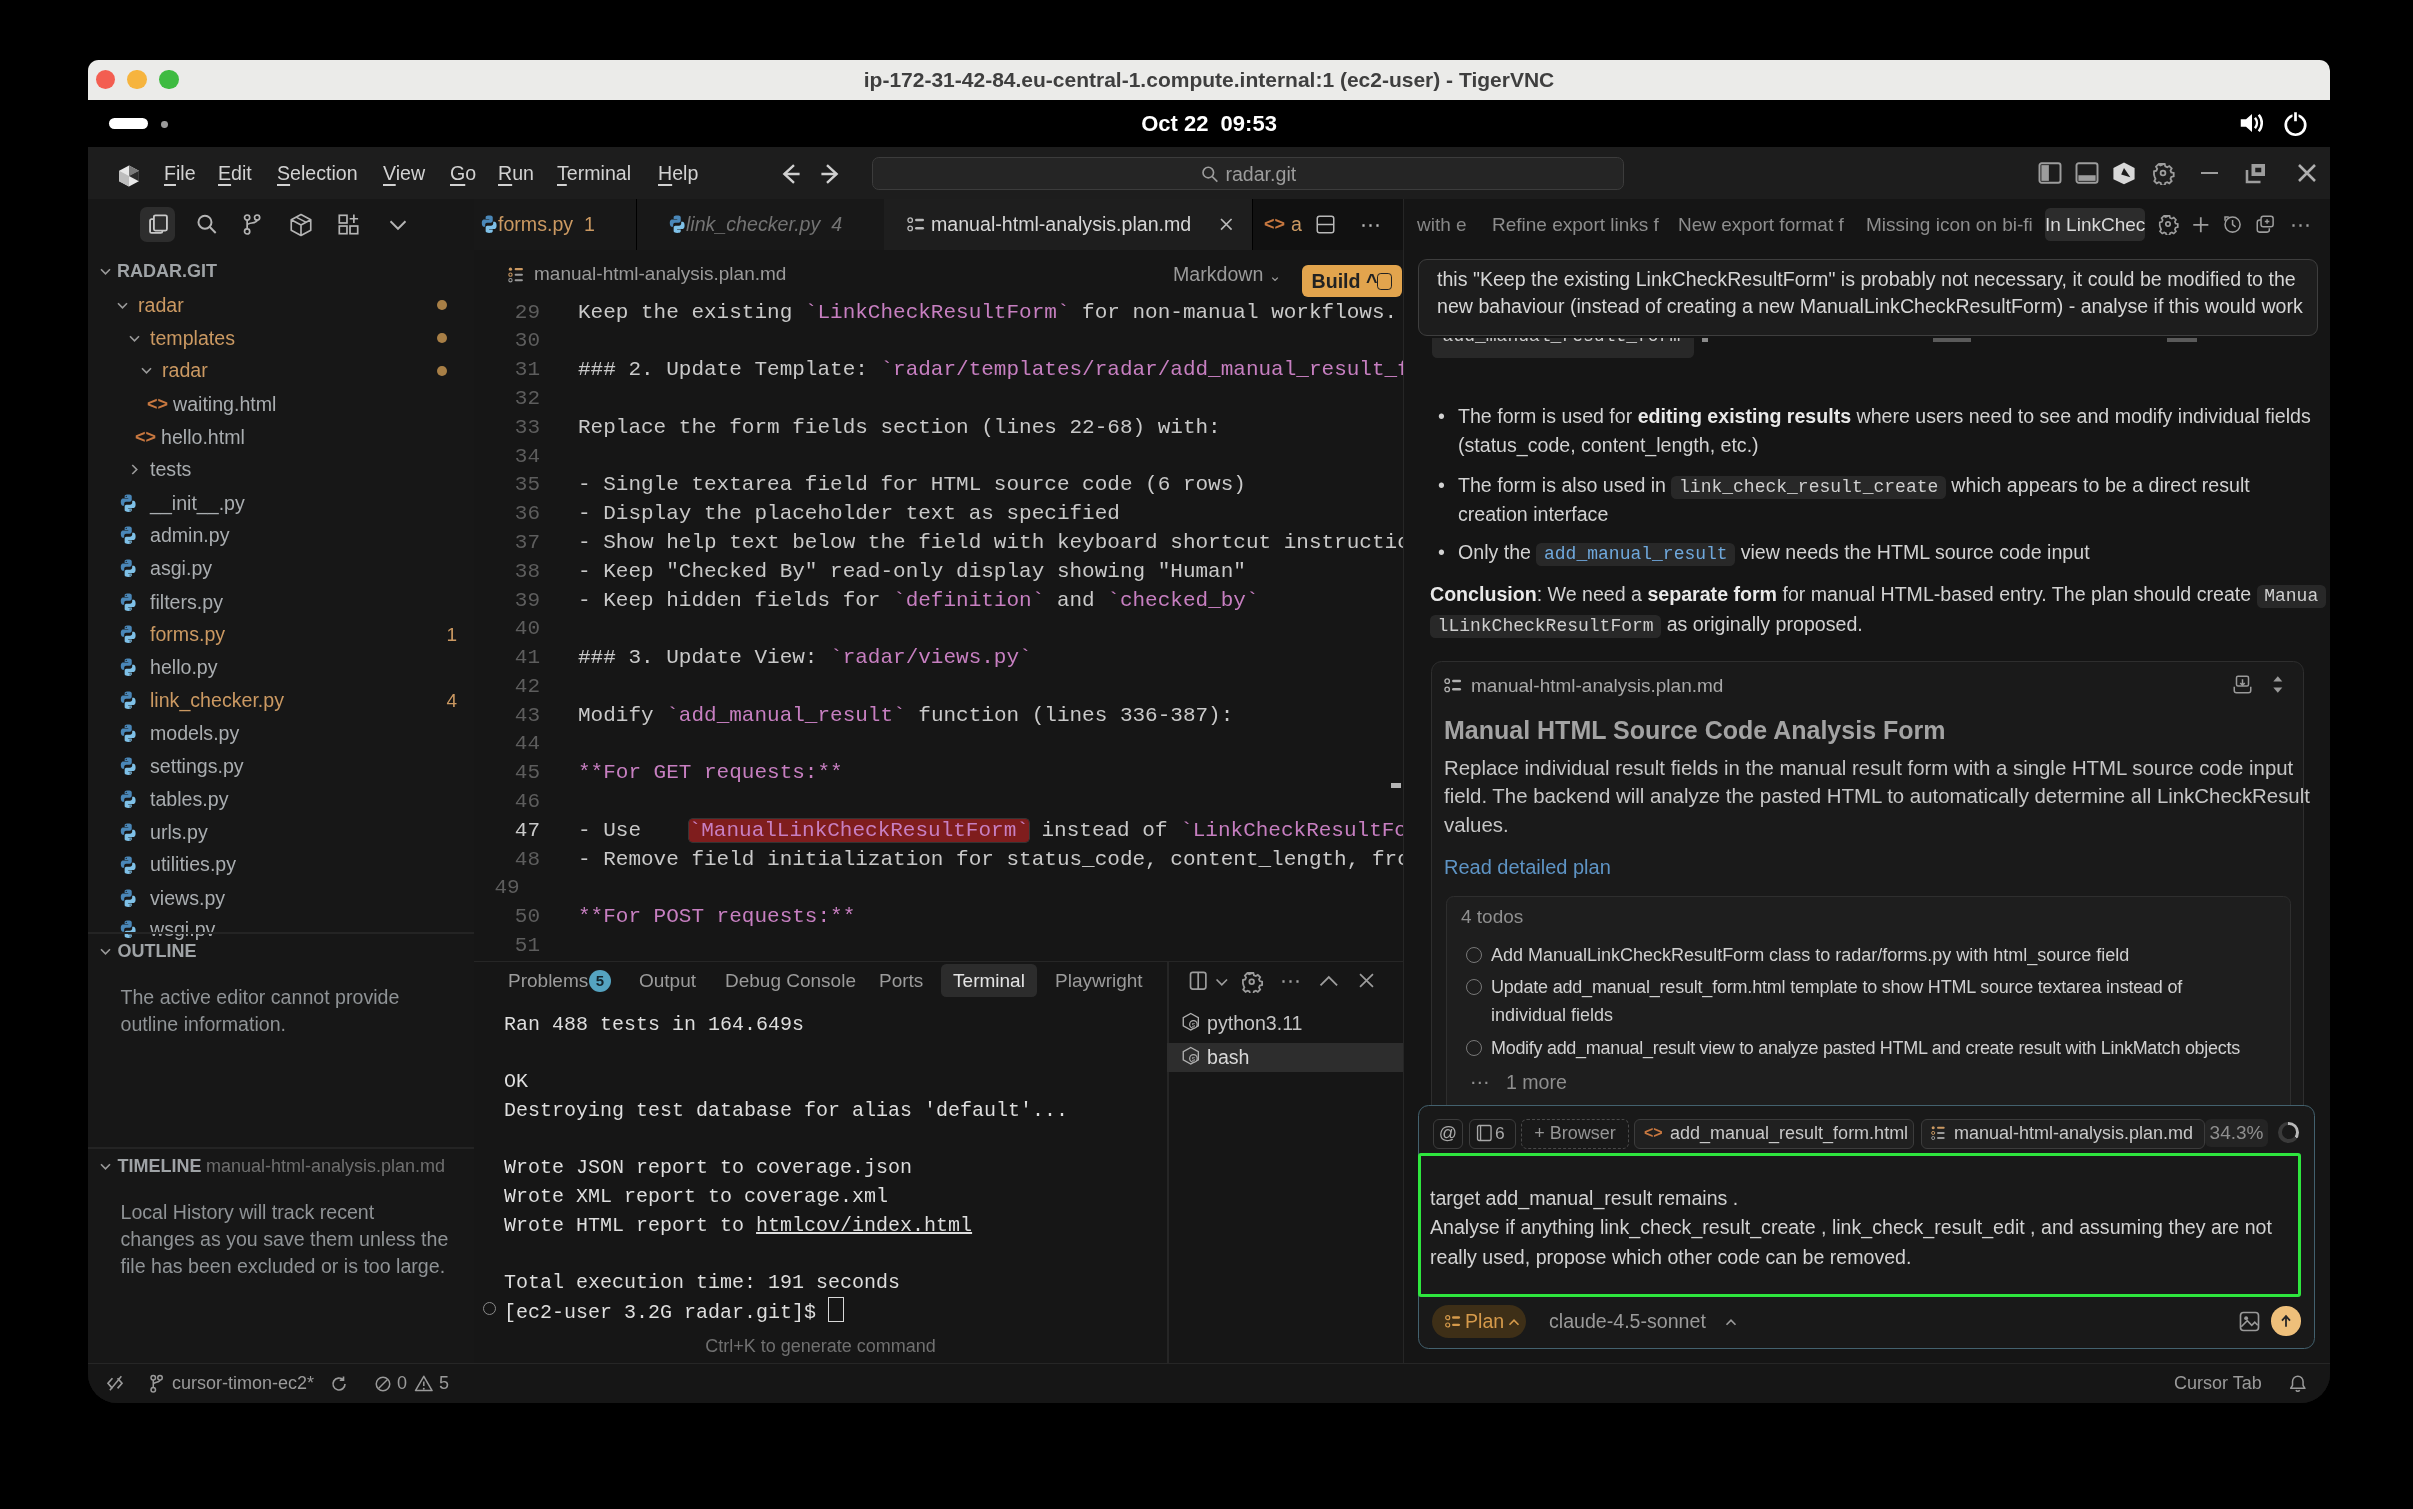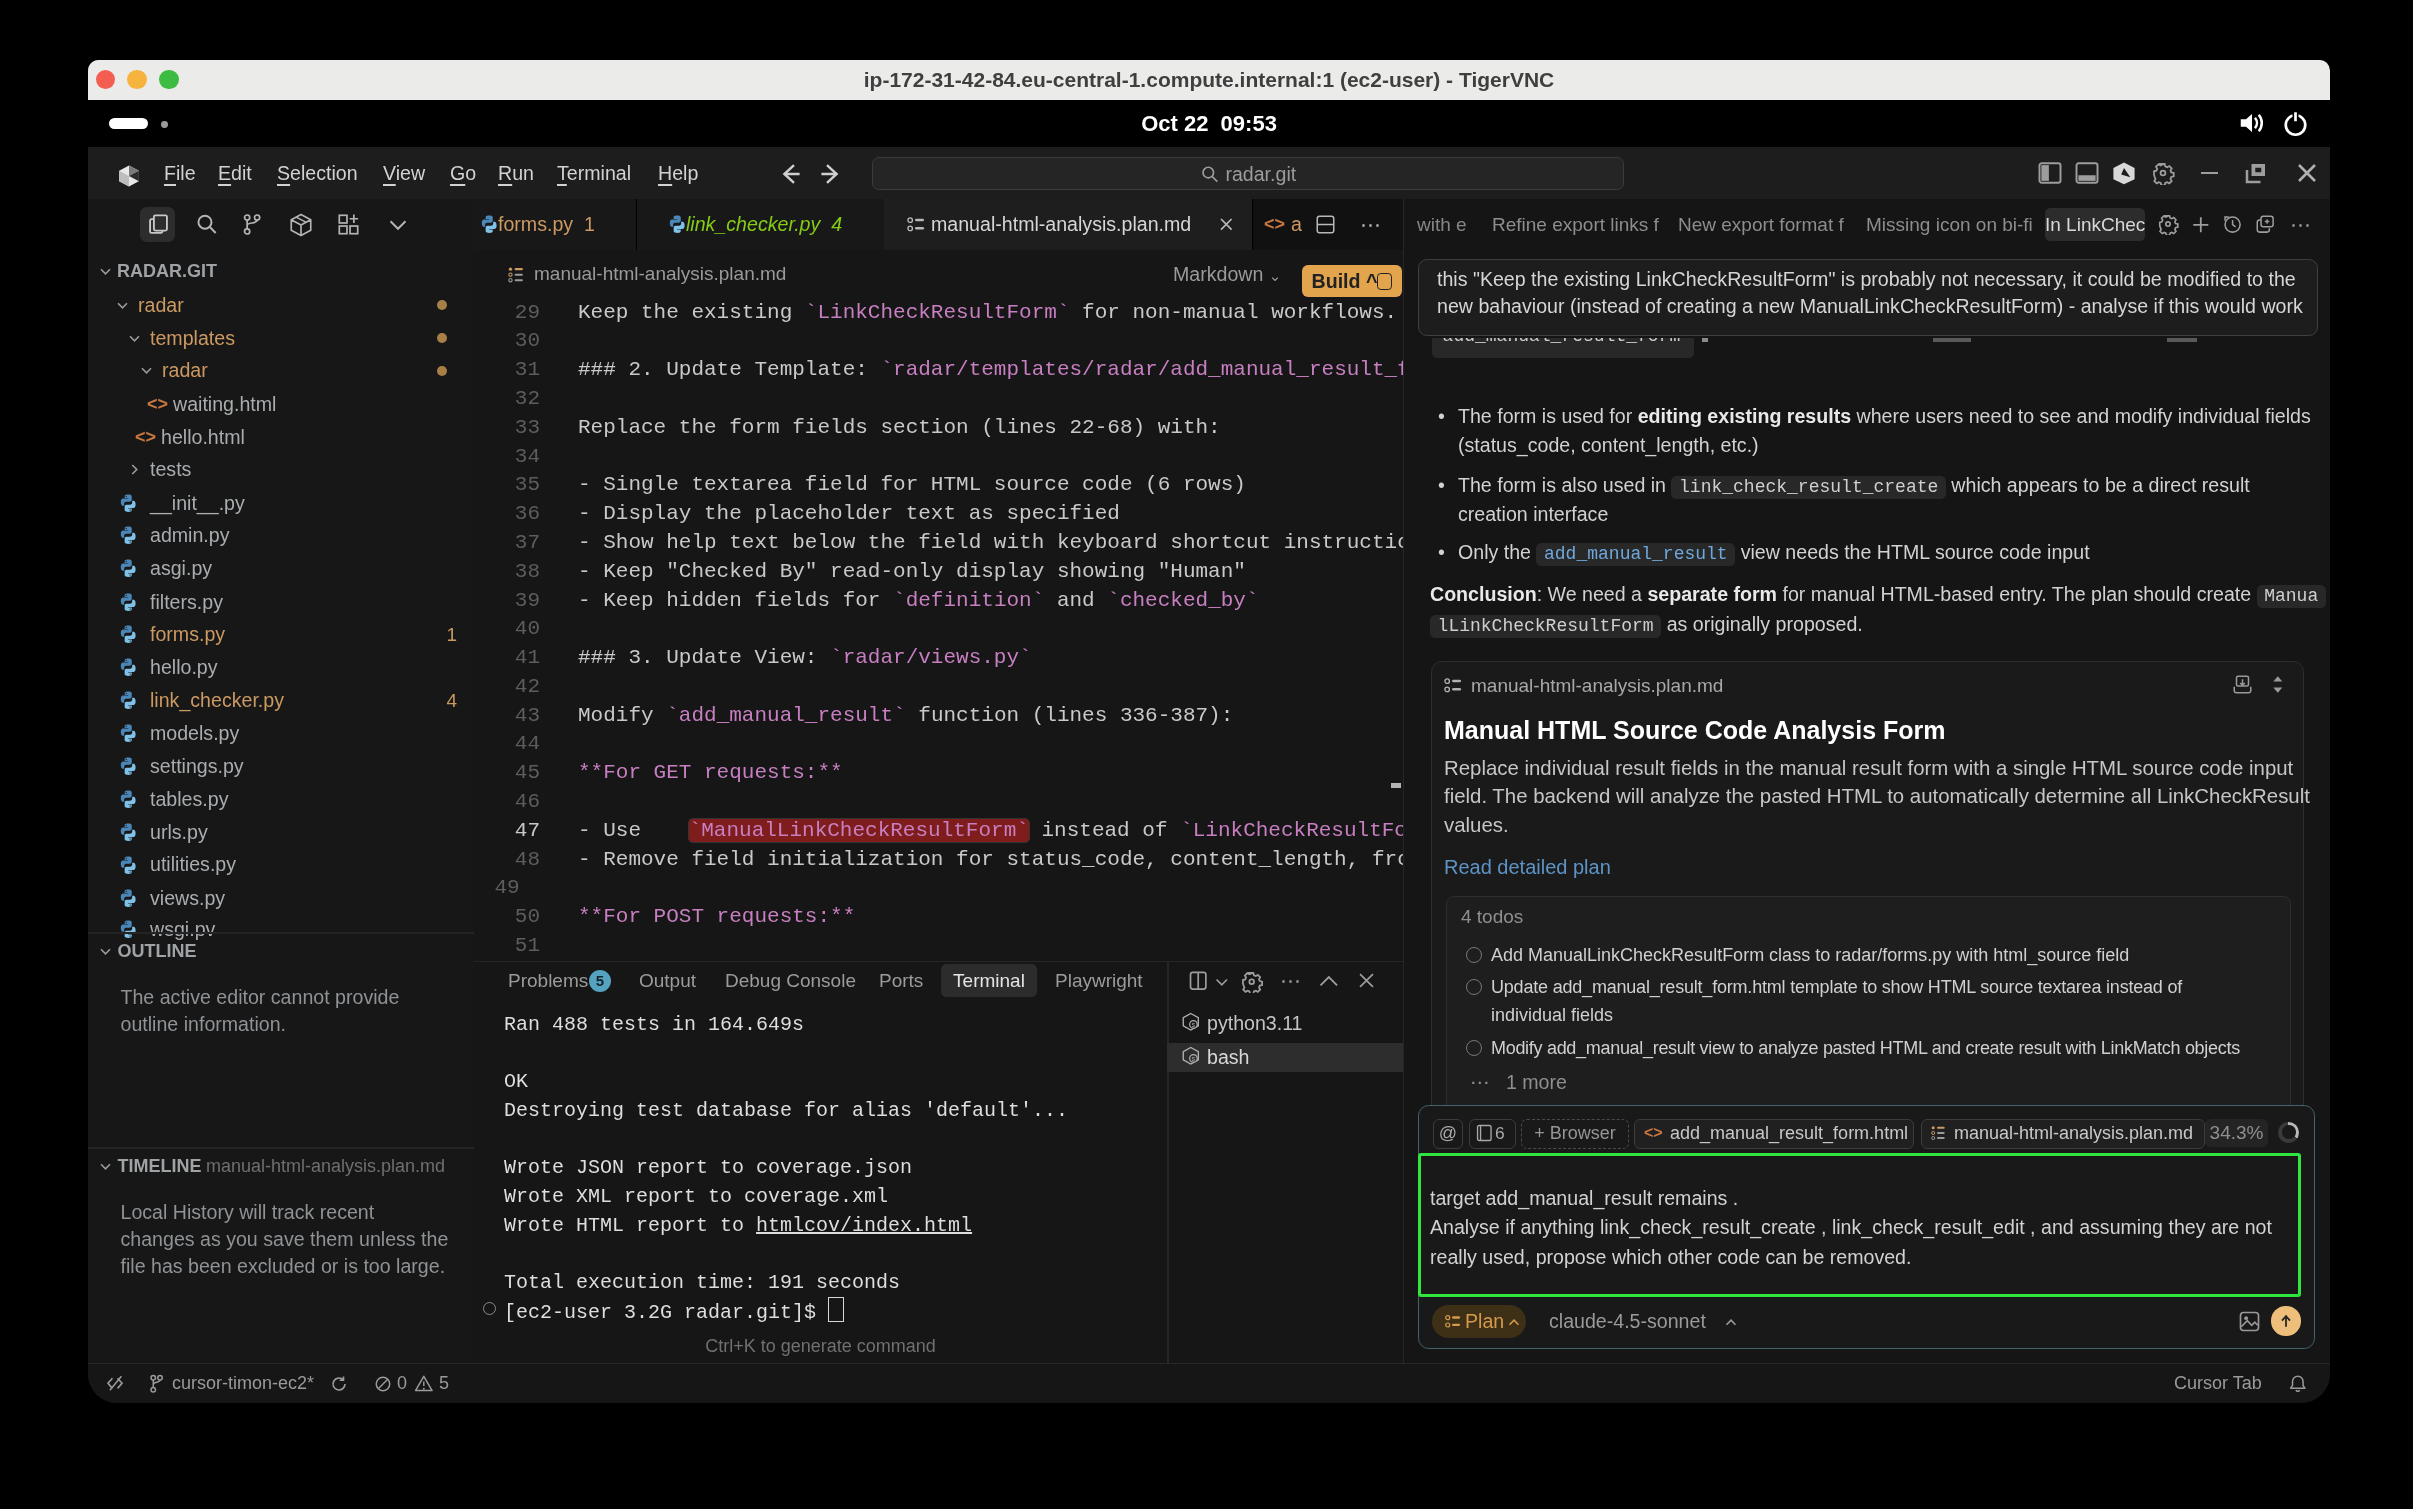--- a/index.html
+++ b/index.html
@@ -135,21 +135,21 @@
     <div class="a" style="left:796px;top:0;width:368px;height:51px;background:#1e1e1e;border-right:0.8px solid #000;"></div>
     <svg class="a" style="left:391px;top:15px;" width="20.4" height="20.4" viewBox="0 0 27 27">
           <path d="M13.5 2 c-5 0 -4.7 2.2 -4.7 2.2 v2.3 h4.8 v0.7 H6.9 c0 0 -3.2 -0.4 -3.2 4.7 c0 5.1 2.8 4.9 2.8 4.9 h1.7 v-2.4 c0 0 -0.1 -2.8 2.7 -2.8 h4.7 c0 0 2.6 0 2.6 -2.5 V4.5 c0 0 0.4 -2.5 -4.7 -2.5 z" fill="#4a87b8"></path>
           <path d="M13.5 25 c5 0 4.7 -2.2 4.7 -2.2 v-2.3 h-4.8 v-0.7 h6.7 c0 0 3.2 0.4 3.2 -4.7 c0 -5.1 -2.8 -4.9 -2.8 -4.9 h-1.7 v2.4 c0 0 0.1 2.8 -2.7 2.8 h-4.7 c0 0 -2.6 0 -2.6 2.5 v4.6 c0 0 -0.4 2.5 4.7 2.5 z" fill="#7fc1e8"></path>
         </svg>
     <div class="a" style="left:410px;top:0;height:51px;line-height:51px;font-size:19.6px;color:#cb9962;">forms.py&nbsp;&nbsp;1</div>
     <svg class="a" style="left:579px;top:15px;" width="20.4" height="20.4" viewBox="0 0 27 27">
           <path d="M13.5 2 c-5 0 -4.7 2.2 -4.7 2.2 v2.3 h4.8 v0.7 H6.9 c0 0 -3.2 -0.4 -3.2 4.7 c0 5.1 2.8 4.9 2.8 4.9 h1.7 v-2.4 c0 0 -0.1 -2.8 2.7 -2.8 h4.7 c0 0 2.6 0 2.6 -2.5 V4.5 c0 0 0.4 -2.5 -4.7 -2.5 z" fill="#4a87b8"></path>
           <path d="M13.5 25 c5 0 4.7 -2.2 4.7 -2.2 v-2.3 h-4.8 v-0.7 h6.7 c0 0 3.2 0.4 3.2 -4.7 c0 -5.1 -2.8 -4.9 -2.8 -4.9 h-1.7 v2.4 c0 0 0.1 2.8 -2.7 2.8 h-4.7 c0 0 -2.6 0 -2.6 2.5 v4.6 c0 0 -0.4 2.5 4.7 2.5 z" fill="#7fc1e8"></path>
         </svg>
-    <div class="a" style="left:598px;top:0;height:51px;line-height:51px;font-size:19.6px;color:#84cc16;font-style:italic;">link_checker.py&nbsp;&nbsp;4</div>
+    <div class="a" style="left:598px;top:0;height:51px;line-height:51px;font-size:19.6px;color:#737373;font-style:italic;">link_checker.py&nbsp;&nbsp;4</div>
     <svg class="a" style="left:818px;top:17.4px;" width="19.6" height="18" viewBox="0 0 26 24">
           <circle cx="5.5" cy="5.5" r="3" fill="none" stroke="#b9b9b9" stroke-width="1.8"></circle>
           <rect x="12" y="3.5" width="12" height="3.6" rx="1.8" fill="#b9b9b9"></rect>
           <circle cx="5.5" cy="16.5" r="3" fill="none" stroke="#b9b9b9" stroke-width="1.8"></circle>
           <rect x="12" y="14.5" width="12" height="3.6" rx="1.8" fill="#b9b9b9"></rect>
         </svg>
     <div class="a" style="left:843px;top:0;height:51px;line-height:51px;font-size:19.6px;color:#d6d6d6;">manual-html-analysis.plan.md</div>
     <svg class="a" style="left:1130px;top:17.4px;" width="16.6" height="16.6" viewBox="0 0 22 22">
           <path d="M4 4 L18 18 M18 4 L4 18" stroke="#b9b9b9" stroke-width="2.2"></path>
         </svg>
@@ -473,21 +473,21 @@
     <div class="ct" style="left:67px;top:476px;font-size:19px;color:#a8a8a8;">manual-html-analysis.plan.md</div>
     <svg class="a" style="left:828px;top:475px;" width="21" height="21" viewBox="0 0 28 28">
           <rect x="6" y="3" width="16" height="13" rx="2" stroke="#9a9a9a" stroke-width="2" fill="none"></rect>
           <path d="M14 7 v8 M11 12 l3 3 l3 -3" stroke="#9a9a9a" stroke-width="2" fill="none"></path>
           <path d="M3 17 v5 a3 3 0 0 0 3 3 h16 a3 3 0 0 0 3 -3 v-5" stroke="#9a9a9a" stroke-width="2" fill="none"></path>
         </svg>
     <svg class="a" style="left:864px;top:475px;" width="19.6" height="21" viewBox="0 0 26 28">
           <path d="M13 3 L19 10 H7 Z" fill="#9a9a9a"></path>
           <path d="M13 25 L7 18 H19 Z" fill="#9a9a9a"></path>
         </svg>
-    <div class="ct" style="left:40px;top:517px;font-size:25px;font-weight:bold;color:#ffffff;">Manual HTML Source Code Analysis Form</div>
+    <div class="ct" style="left:40px;top:517px;font-size:25px;font-weight:bold;color:#a3a3a3;">Manual HTML Source Code Analysis Form</div>
     <div class="ct" style="left:40px;top:586px;font-size:20.4px;color:#c6c6c6;">field. The backend will analyze the pasted HTML to automatically determine all LinkCheckResult</div>
     <div class="ct" style="left:40px;top:558px;font-size:20.4px;color:#c6c6c6;">Replace individual result fields in the manual result form with a single HTML source code input</div>
     <div class="ct" style="left:40px;top:615px;font-size:20.4px;color:#c6c6c6;">values.</div>
     <div class="ct" style="left:40px;top:657px;font-size:20px;color:#5e94c5;">Read detailed plan</div>
 
     <div class="a" style="left:42px;top:697px;width:843px;height:221px;border:1.5px solid #2e2e2e;border-radius:7.6px;background:#1e1e1e;"></div>
     <div class="ct" style="left:57px;top:707px;font-size:19px;color:#8f8f8f;">4 todos</div>
     <div class="a" style="left:62px;top:748px;width:14.4px;height:14.4px;border:1.5px solid #787878;border-radius:50%;"></div>
     <div class="ct" style="left:87px;top:746px;font-size:18px;color:#d0d0d0;">Add ManualLinkCheckResultForm class to radar/forms.py with html_source field</div>
     <div class="a" style="left:62px;top:780px;width:14.4px;height:14.4px;border:1.5px solid #787878;border-radius:50%;"></div>

